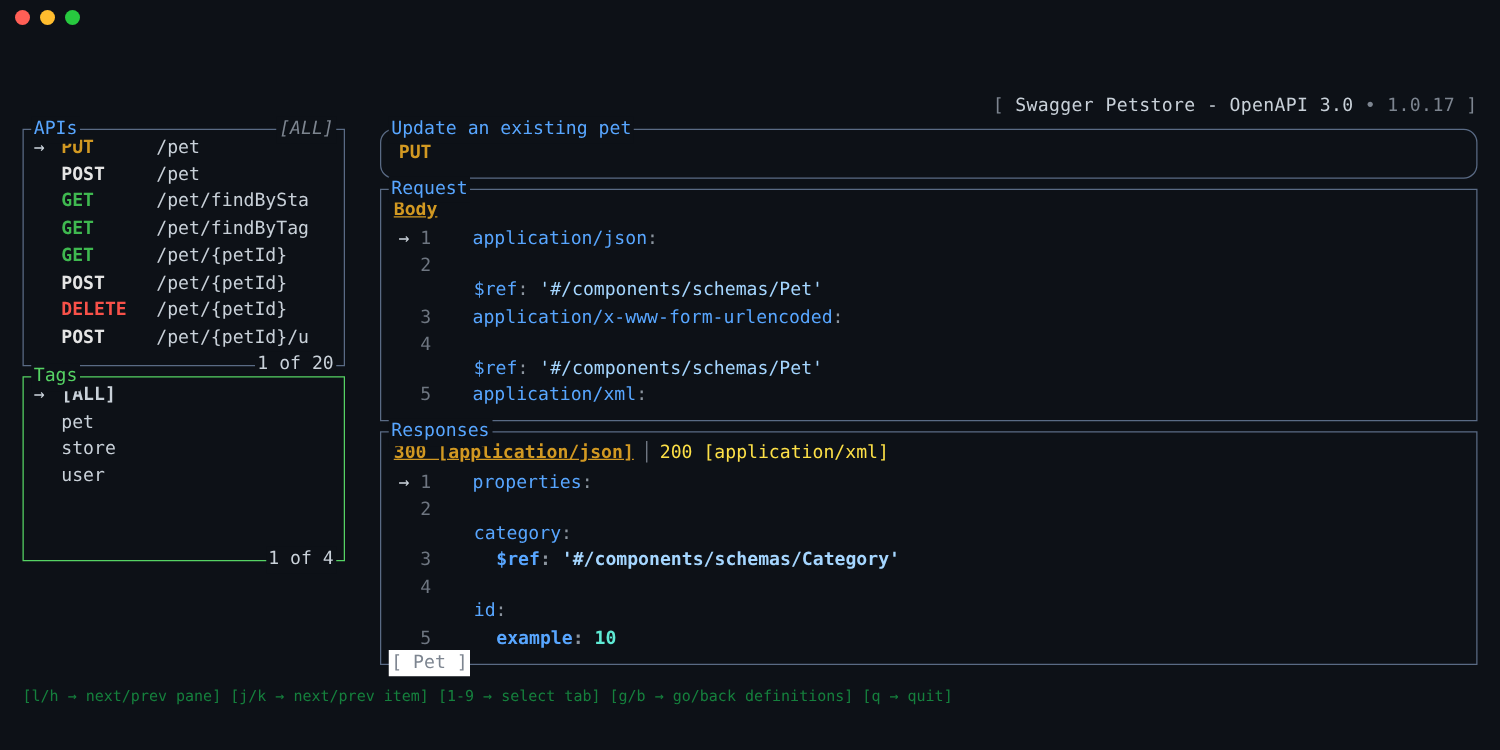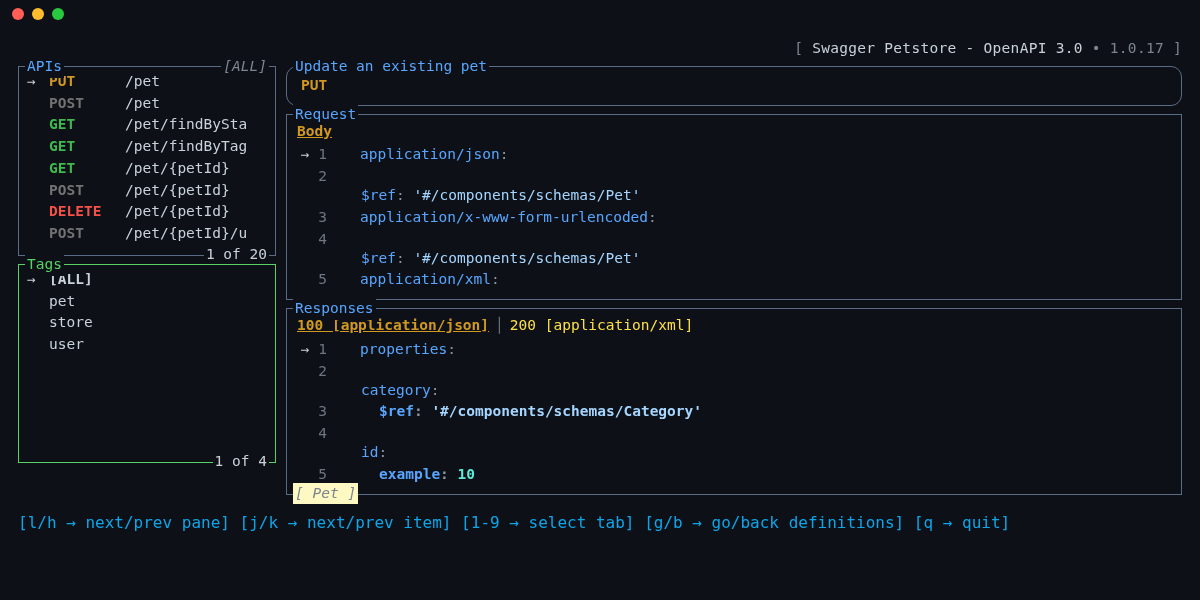--- a/index.html
+++ b/index.html
@@ -25,25 +25,26 @@
   .dot.yellow { background: #ffbd2e; }
   .dot.green { background: #27c93f; }
   .content {
     padding: 6px 18px 0 18px;
   }
   .header-line {
     text-align: right;
     color: #7d8590;
     padding: 4px 0 6px 0;
     letter-spacing: 0.02em;
+    margin-top: 37px;
   }
   .header-line .title { color: #c9d1d9; }
   .main {
     display: flex;
-    gap: 10px;
+    gap: 28px;
   }
   .left-col { width: 258px; flex-shrink: 0; }
   .right-col { flex: 1; min-width: 0; }
   .panel {
     border: 1px solid #5a6b85;
     padding: 4px 8px 4px 8px;
     margin-bottom: 8px;
     position: relative;
   }
   .panel.active { border-color: #56d364; }
@@ -70,31 +71,30 @@
     bottom: -0.75em;
     right: 6px;
     background: #0d1117;
     padding: 0 2px;
     color: #c9d1d9;
   }
   .panel-status-left {
     position: absolute;
     bottom: -0.75em;
     left: 6px;
-    background: #fef9c3;
+    background: #ffffff;
     padding: 0 2px;
     color: #7d8590;
-    font-style: italic;
   }
   .row { display: flex; white-space: nowrap; overflow: hidden; }
   .arrow-col { width: 22px; flex-shrink: 0; color: #c9d1d9; }
   .method-col { width: 76px; flex-shrink: 0; font-weight: bold; }
   .path-col { color: #c9d1d9; overflow: hidden; }
   .m-put { color: #d29922; }
-  .m-post { color: #737373; }
+  .m-post { color: #e5e5e5; }
   .m-get { color: #3fb950; }
   .m-delete { color: #f85149; }
   .tag-row { display: flex; }
   .tag-name { color: #c9d1d9; }
   .tag-name.sel { font-weight: bold; }
   .endpoint-line { display: flex; padding: 2px 4px; }
   .endpoint-method { color: #d29922; font-weight: bold; width: 68px; }
   .endpoint-url .dim { color: #6e7681; }
   .endpoint-url .bright { color: #c9d1d9; }
   .tab-active { color: #d29922; font-weight: bold; text-decoration: underline; }
@@ -104,22 +104,22 @@
   .lineno { width: 46px; text-align: right; padding-right: 16px; color: #6e7681; }
   .lineno.sel::before { content: "→ "; color: #c9d1d9; }
   .code-key { color: #58a6ff; }
   .code-str { color: #a5d6ff; }
   .code-num { color: #5eead4; }
   .ind1 { padding-left: 0; margin-left: 17px; }
   .ind2 { padding-left: 18px; margin-top: 19px; }
   .ind3 { padding-left: 36px; font-weight: bold; }
   .footer {
     padding: 8px 18px 0 18px;
-    color: #0ea5e9;
-    font-size: 16px;
+    color: #15803d;
+    font-size: 12px;
     white-space: nowrap;
   }
   #apis-body, #tags-body, #req-body, #resp-body { min-height: 1em; }
 </style>
 </head>
 <body>
 
 <div class="titlebar">
   <div class="dot red"></div>
   <div class="dot yellow"></div>
@@ -175,21 +175,21 @@
             </div>
             <div class="row">
               <span class="arrow-col"></span>
               <span class="method-col m-post">POST</span>
               <span class="path-col">/pet/{petId}/u</span>
             </div>
           </div>
         <span class="panel-status">1 of 20</span>
       </div>
 
-      <div class="panel active" style="height:199px;">
+      <div class="panel active" style="height:148px;">
         <span class="panel-title">Tags</span>
         <div id="tags-body">
             <div class="tag-row">
               <span class="arrow-col">→</span>
               <span class="tag-name sel">[ALL]</span>
             </div>
             <div class="tag-row">
               <span class="arrow-col"></span>
               <span class="tag-name">pet</span>
             </div>
@@ -241,21 +241,21 @@
             <div class="code-row">
               <span class="lineno">5</span>
               <span class="ind1"><span class="code-key">application/xml</span>:</span>
             </div>
           </div>
       </div>
 
       <div class="panel" style="padding:6px 10px 8px 10px;">
         <span class="panel-title">Responses</span>
         <div style="padding-bottom:2px;">
-          <span class="tab-active">100 [application/json]</span><span class="sep">│</span><span class="tab-inactive">200 [application/xml]</span>
+          <span class="tab-active">300 [application/json]</span><span class="sep">│</span><span class="tab-inactive">200 [application/xml]</span>
         </div>
         <div id="resp-body">
             <div class="code-row">
               <span class="lineno sel">1</span>
               <span class="ind1"><span class="code-key">properties</span>:</span>
             </div>
             <div class="code-row">
               <span class="lineno">2</span>
               <span class="ind2"><span class="code-key">category</span>:</span>
             </div>

